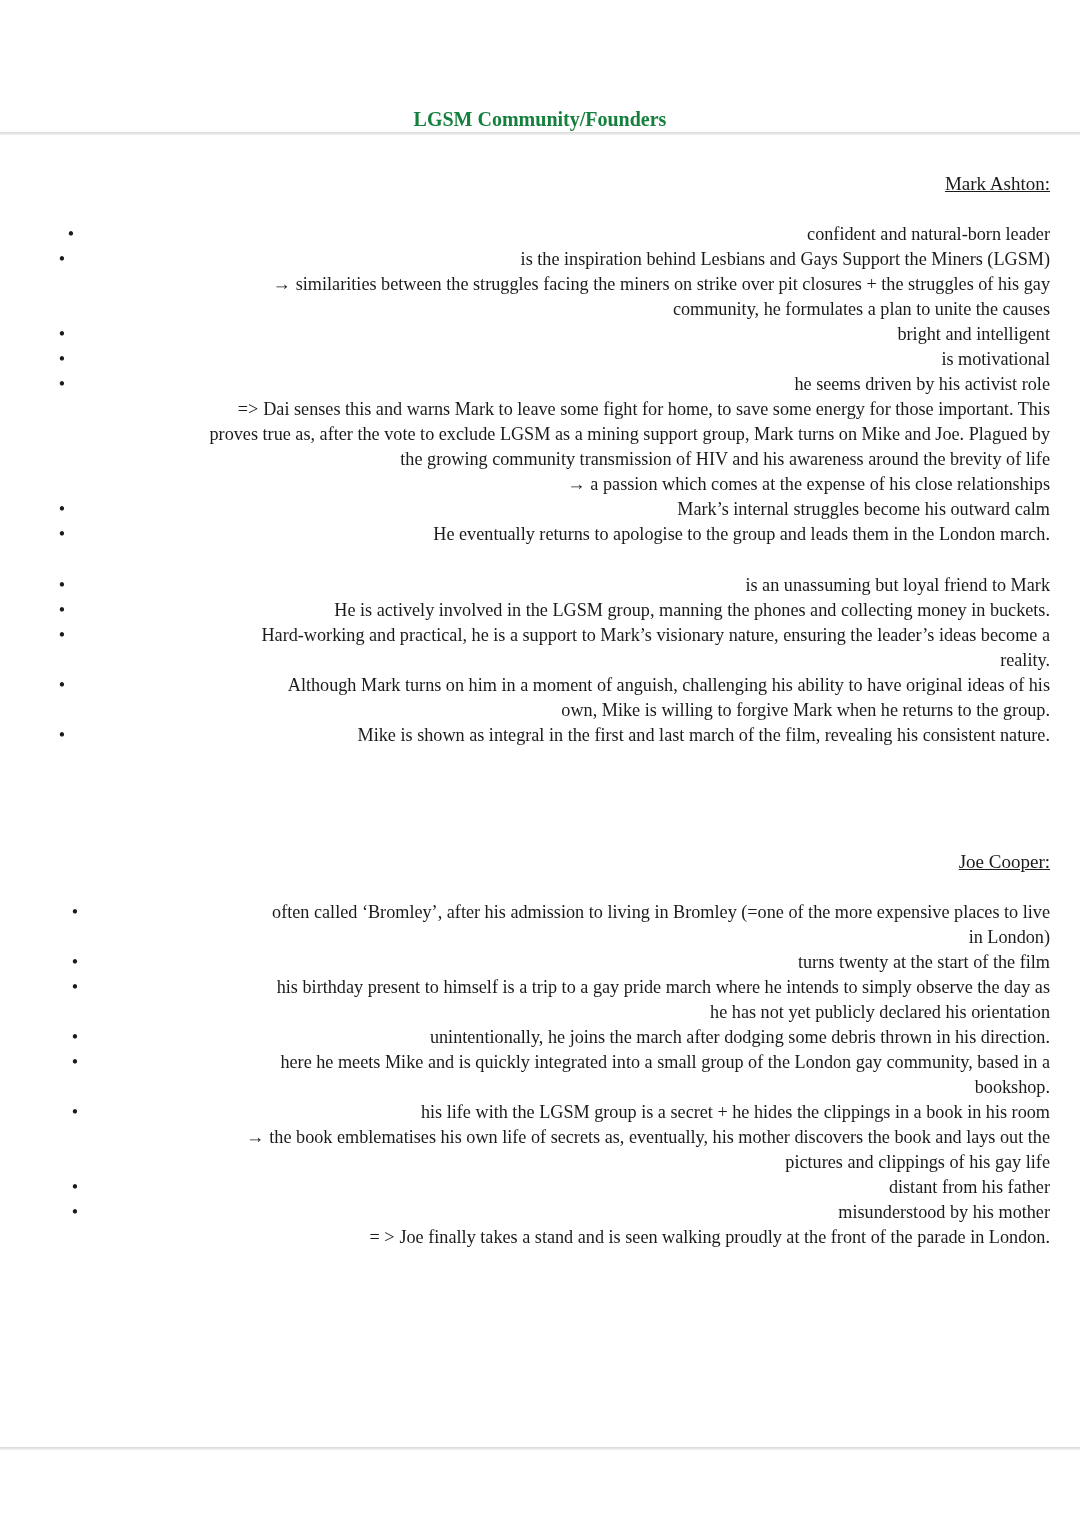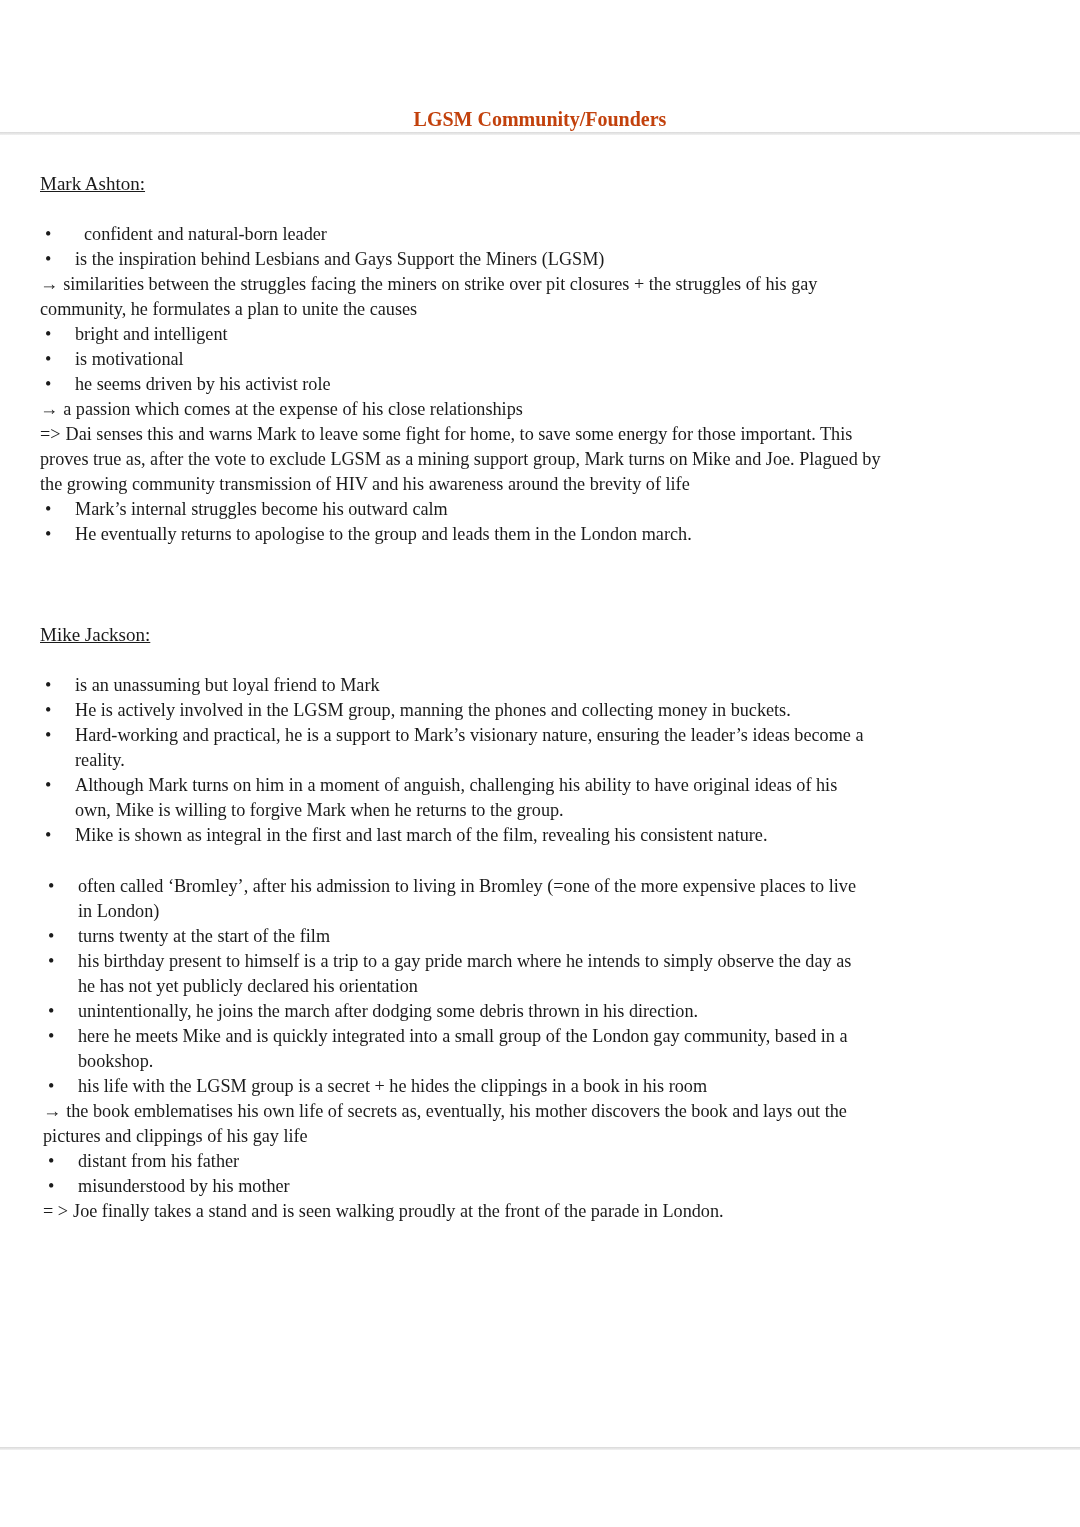--- a/index.html
+++ b/index.html
@@ -18,21 +18,21 @@
     height: 1527px;
     background: #ffffff;
   }
   .doc-title {
     margin: 0;
     padding-top: 107px;
     text-align: center;
     font-size: 20px;
     line-height: 24px;
     font-weight: bold;
-    color: #c2410c;
+    color: #15803d;
   }
   .page-divider {
     position: absolute;
     left: 0;
     right: 0;
     height: 3px;
     background: linear-gradient(#d9d9d9, #f2f2f2);
   }
   .page-divider.top { top: 132px; }
   .page-divider.bottom { top: 1447px; }
@@ -43,21 +43,21 @@
     font-size: 18.2px;
     line-height: 25px;
   }
   .section-heading {
     margin: 0;
     font-size: 19px;
     line-height: 25px;
     font-weight: normal;
     text-decoration: underline;
   }
-  .section { margin: 10px; }
+  .section { margin: 0; text-align: right; }
   .section.indented { margin-left: 13px; }
   .section:nth-of-type(1) .section-heading { margin-top: 40px; }
   .section:nth-of-type(2) .section-heading { margin-top: 75px; }
   .section:nth-of-type(3) .section-heading { margin-top: 101px; }
   .items { margin-top: 26px; }
 
   .item { margin: 0; }
   .bullet-item { display: flex; align-items: flex-start; }
   .bullet-item .marker {
     flex: 0 0 35px;
@@ -98,36 +98,35 @@
     <span class="item-text">bright and intelligent</span>
   </div>
           <div class="item bullet-item">
     <span class="marker">•</span>
     <span class="item-text">is motivational</span>
   </div>
           <div class="item bullet-item">
     <span class="marker">•</span>
     <span class="item-text">he seems driven by his activist role</span>
   </div>
-          <p class="item para-item"><span class="marker-inline">→</span><span class="item-text">a passion which comes at the expense of his close relationships</span></p>
           <p class="item para-item"><span class="marker-inline">=&gt;</span><span class="item-text">Dai senses this and warns Mark to leave some fight for home, to save some energy for those important. This
 proves true as, after the vote to exclude LGSM as a mining support group, Mark turns on Mike and Joe. Plagued by
 the growing community transmission of HIV and his awareness around the brevity of life</span></p>
+          <p class="item para-item"><span class="marker-inline">→</span><span class="item-text">a passion which comes at the expense of his close relationships</span></p>
           <div class="item bullet-item">
     <span class="marker">•</span>
     <span class="item-text">Mark’s internal struggles become his outward calm</span>
   </div>
           <div class="item bullet-item">
     <span class="marker">•</span>
     <span class="item-text">He eventually returns to apologise to the group and leads them in the London march.</span>
   </div>
         </div>
   </section>
       <section class="section">
-    <h2 class="section-heading">Mike Jackson:</h2>
     <div class="items">
           <div class="item bullet-item">
     <span class="marker">•</span>
     <span class="item-text">is an unassuming but loyal friend to Mark</span>
   </div>
           <div class="item bullet-item">
     <span class="marker">•</span>
     <span class="item-text">He is actively involved in the LGSM group, manning the phones and collecting money in buckets.</span>
   </div>
           <div class="item bullet-item">
@@ -140,20 +139,21 @@
     <span class="item-text">Although Mark turns on him in a moment of anguish, challenging his ability to have original ideas of his
 own, Mike is willing to forgive Mark when he returns to the group.</span>
   </div>
           <div class="item bullet-item">
     <span class="marker">•</span>
     <span class="item-text">Mike is shown as integral in the first and last march of the film, revealing his consistent nature.</span>
   </div>
         </div>
   </section>
       <section class="section indented">
+    <h2 class="section-heading">Joe Cooper:</h2>
     <div class="items">
           <div class="item bullet-item">
     <span class="marker">•</span>
     <span class="item-text">often called ‘Bromley’, after his admission to living in Bromley (=one of the more expensive places to live
 in London)</span>
   </div>
           <div class="item bullet-item">
     <span class="marker">•</span>
     <span class="item-text">turns twenty at the start of the film</span>
   </div>

